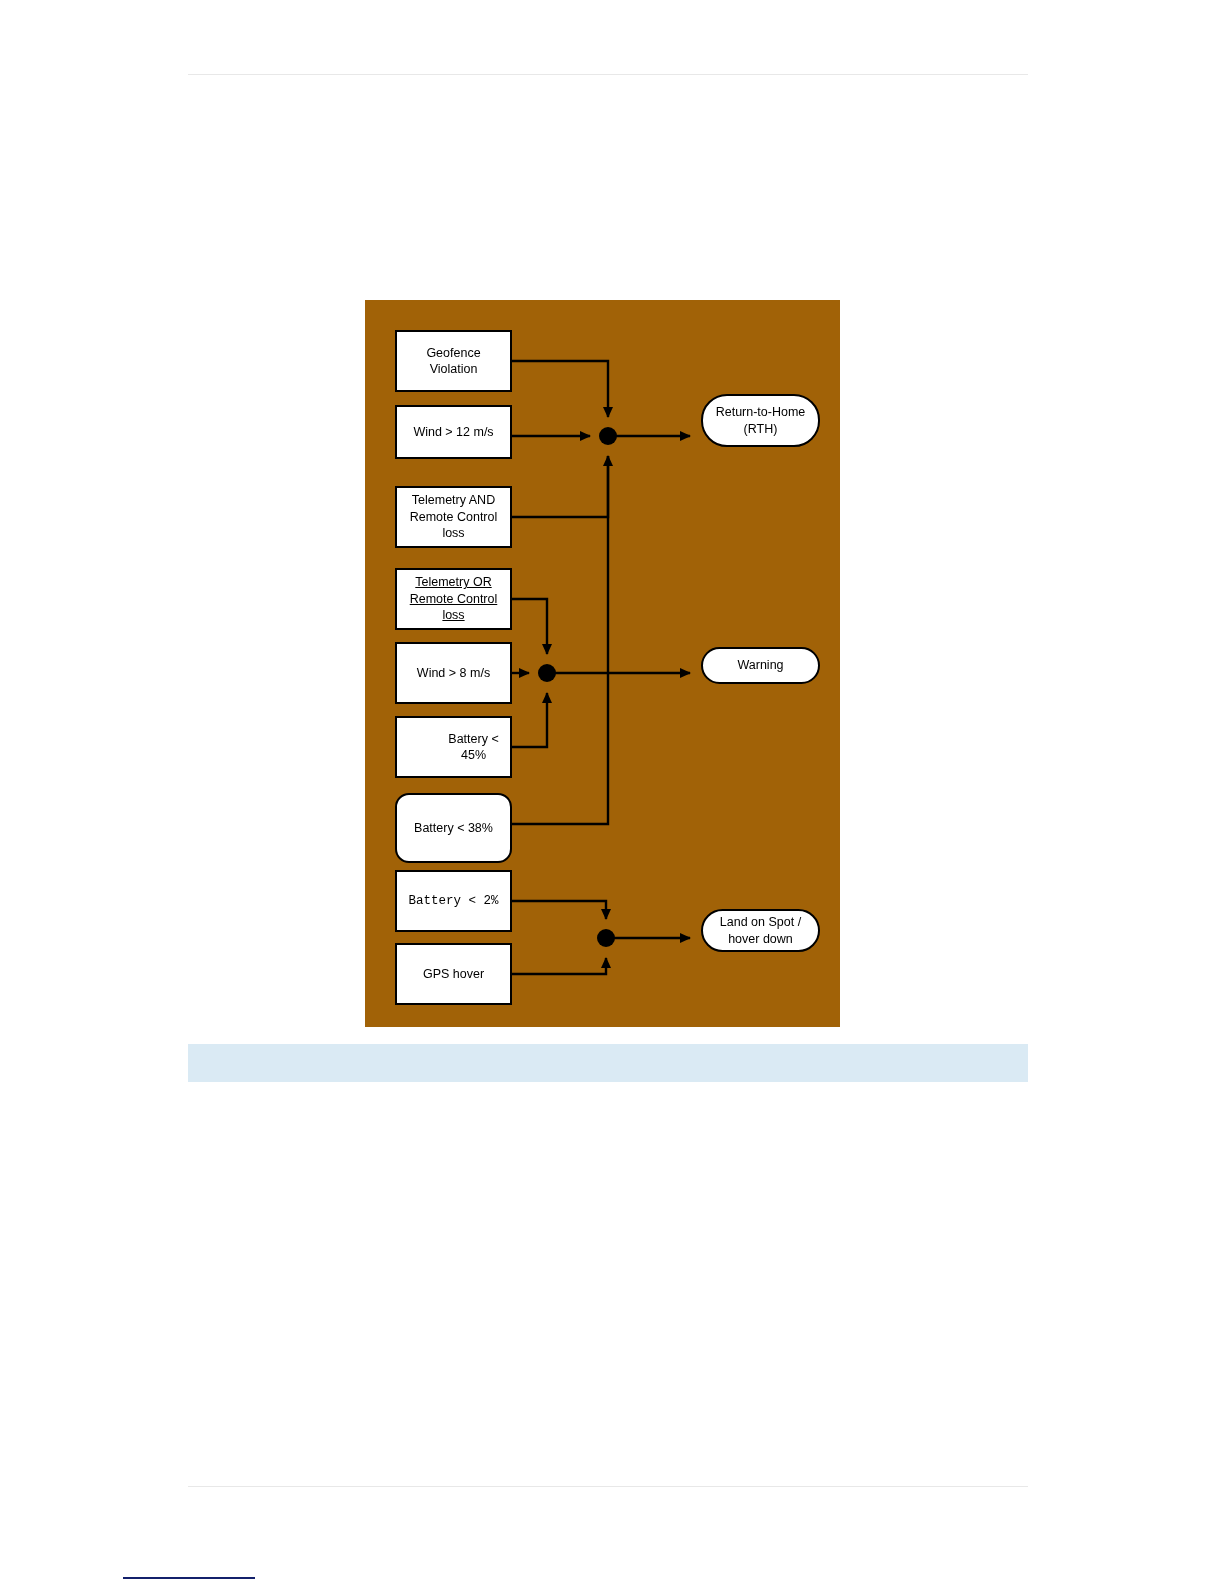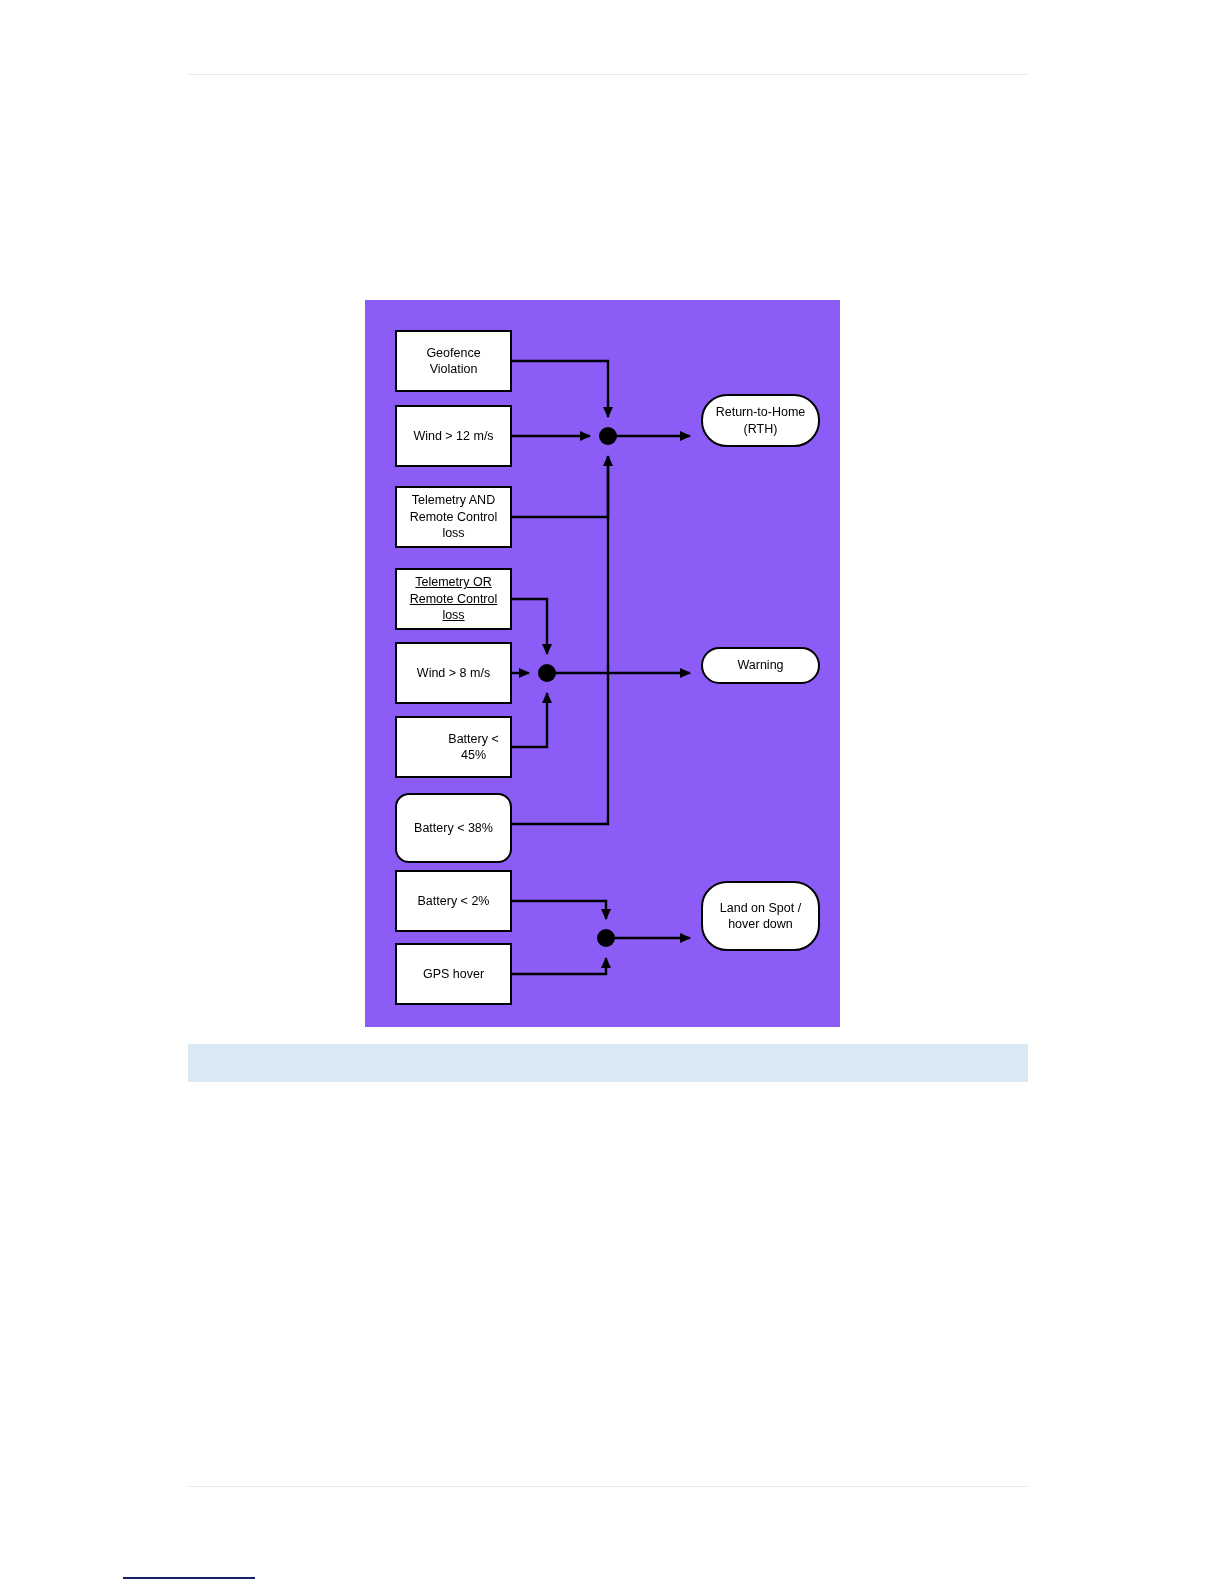--- a/index.html
+++ b/index.html
@@ -47,21 +47,21 @@
     background: #daeaf4;
   }
 
   
   #diagram {
     position: absolute;
     left: 365px;
     top: 300px;
     width: 475px;
     height: 727px;
-    background: #8b5cf6;
+    background: #a16207;
   }
   #diagram-svg {
     position: absolute;
     left: 0;
     top: 0;
     width: 475px;
     height: 727px;
     display: block;
   }
 
@@ -145,41 +145,41 @@
     </g>
 
     <circle cx="243" cy="136" r="9" fill="#000"></circle>
     <circle cx="182" cy="373" r="9" fill="#000"></circle>
     <circle cx="241" cy="638" r="9" fill="#000"></circle>
   </svg>
 
   <div class="node cond" style="top:30px;  height:62px;">Geofence
 Violation</div>
 
-  <div class="node cond" style="top:105px; height:62px;">Wind &gt; 12 m/s</div>
+  <div class="node cond" style="top:105px; height:54px;">Wind &gt; 12 m/s</div>
 
   <div class="node cond" style="top:186px; height:62px;">Telemetry AND
 Remote Control
 loss</div>
 
   <div class="node cond" style="top:268px; height:62px;text-decoration:underline;">Telemetry OR
 Remote Control
 loss</div>
 
   <div class="node cond" style="top:342px; height:62px;">Wind &gt; 8 m/s</div>
 
   <div class="node cond" style="top:416px; height:62px;padding-left:44px;">Battery &lt; 45%</div>
 
   <div class="node cond" style="top:493px; height:70px;border-radius:14px;">Battery &lt; 38%</div>
 
-  <div class="node cond" style="top:570px; height:62px;">Battery &lt; 2%</div>
+  <div class="node cond" style="top:570px; height:62px;font-family:Liberation Mono, monospace;">Battery &lt; 2%</div>
 
   <div class="node cond" style="top:643px; height:62px;">GPS hover</div>
 
   <div class="node action" style="top:94px; height:53px;">Return-to-Home
 (RTH)</div>
 
   <div class="node action" style="top:347px; height:37px;">Warning</div>
 
-  <div class="node action" style="top:581px; height:70px;">Land on Spot /
+  <div class="node action" style="top:609px; height:43px;">Land on Spot /
 hover down</div>
 
 </div>
 
 </body></html>

